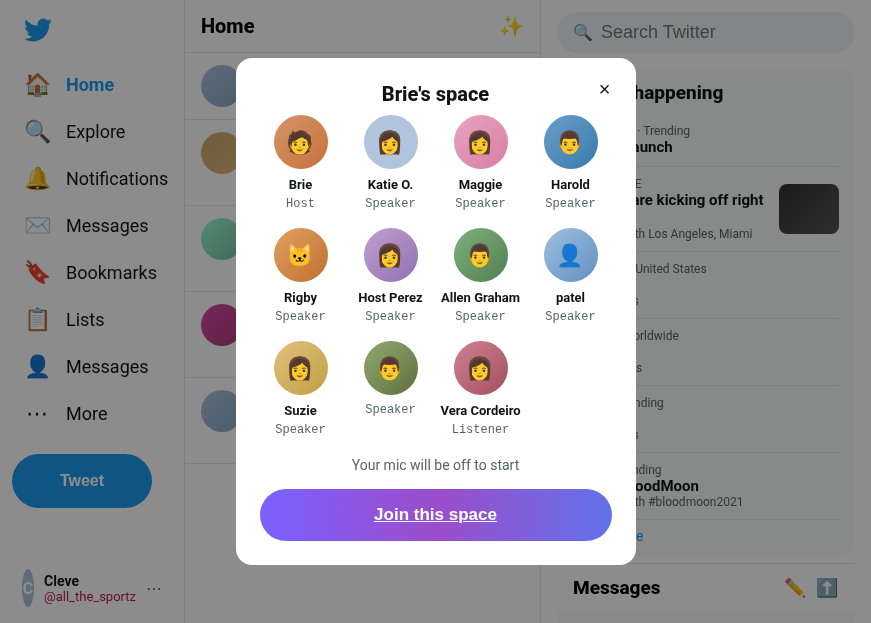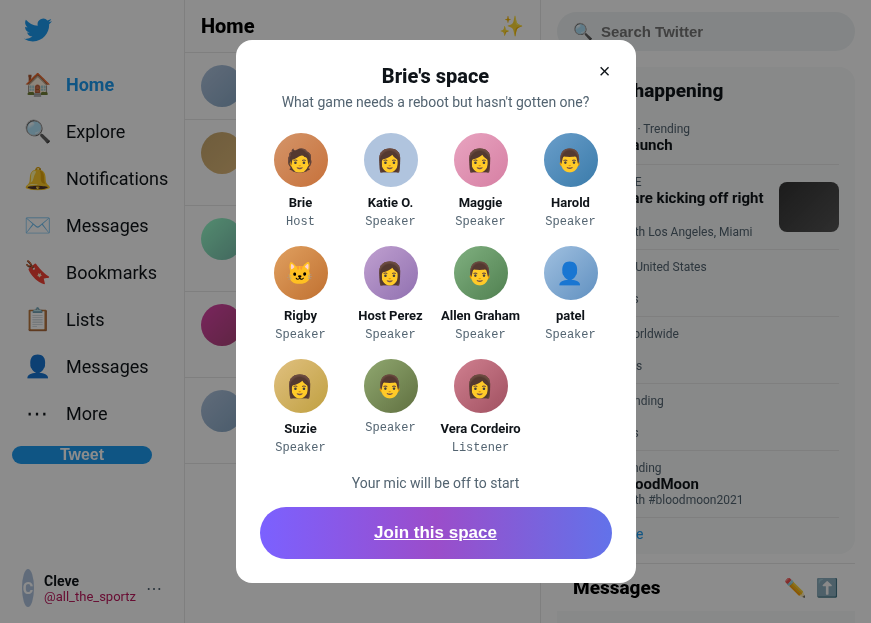--- a/index.html
+++ b/index.html
@@ -33,26 +33,26 @@
       color: #0f1419;
       transition: background 0.1s;
     }
     .sidebar-item.active { font-weight: 700; color: #1d9bf0; }
     .sidebar-item .icon { font-size: 22px; width: 26px; text-align: center; }
     .tweet-btn {
       background: #1d9bf0;
       color: #fff;
       border: none;
       border-radius: 30px;
-      padding: 0 0;
+      padding: 18px 0;
       width: 140px;
       font-size: 16px;
       font-weight: 700;
       cursor: pointer;
-      margin-top: 8px;
+      margin-top: 16px;
     }
     .sidebar-user {
       margin-top: auto;
       display: flex;
       align-items: center;
       gap: 10px;
       padding: 8px 10px;
       border-radius: 30px;
       cursor: pointer;
     }
@@ -133,24 +133,23 @@
       padding: 10px 16px;
       display: flex;
       align-items: center;
       gap: 8px;
       margin-bottom: 16px;
     }
     .search-box input {
       background: transparent;
       border: none;
       outline: none;
-      font-size: 15px;
+      font-size: 18px;
       color: #536471;
       flex: 1;
-      font-weight: bold;
     }
     .trending-section, .follow-section {
       background: #f7f9f9;
       border-radius: 16px;
       padding: 12px 16px;
       margin-bottom: 16px;
     }
     .section-title { font-size: 19px; font-weight: 800; color: #0f1419; margin-bottom: 10px; }
     .trending-item { padding: 10px 0; border-bottom: 1px solid #e7e7e7; }
     .trending-item:last-child { border-bottom: none; }
@@ -431,21 +430,20 @@
       <span style="cursor:pointer;font-size:18px;color:#1d9bf0;">✏️</span>
       <span style="cursor:pointer;font-size:18px;color:#536471;">⬆️</span>
     </div>
   </div>
 </aside>
 
 <div class="modal-overlay">
   <div class="modal">
     <button class="modal-close">×</button>
     <div class="modal-title">Brie's space</div>
-    <div class="modal-subtitle">What game needs a reboot but hasn't gotten one?</div>
 
     <div class="speakers-grid">
 
       <div class="speaker-item">
         <div class="speaker-avatar sp-brie">🧑</div>
         <div class="speaker-name">Brie</div>
         <div class="speaker-role">Host</div>
       </div>
       <div class="speaker-item">
         <div class="speaker-avatar sp-katie">👩</div>

